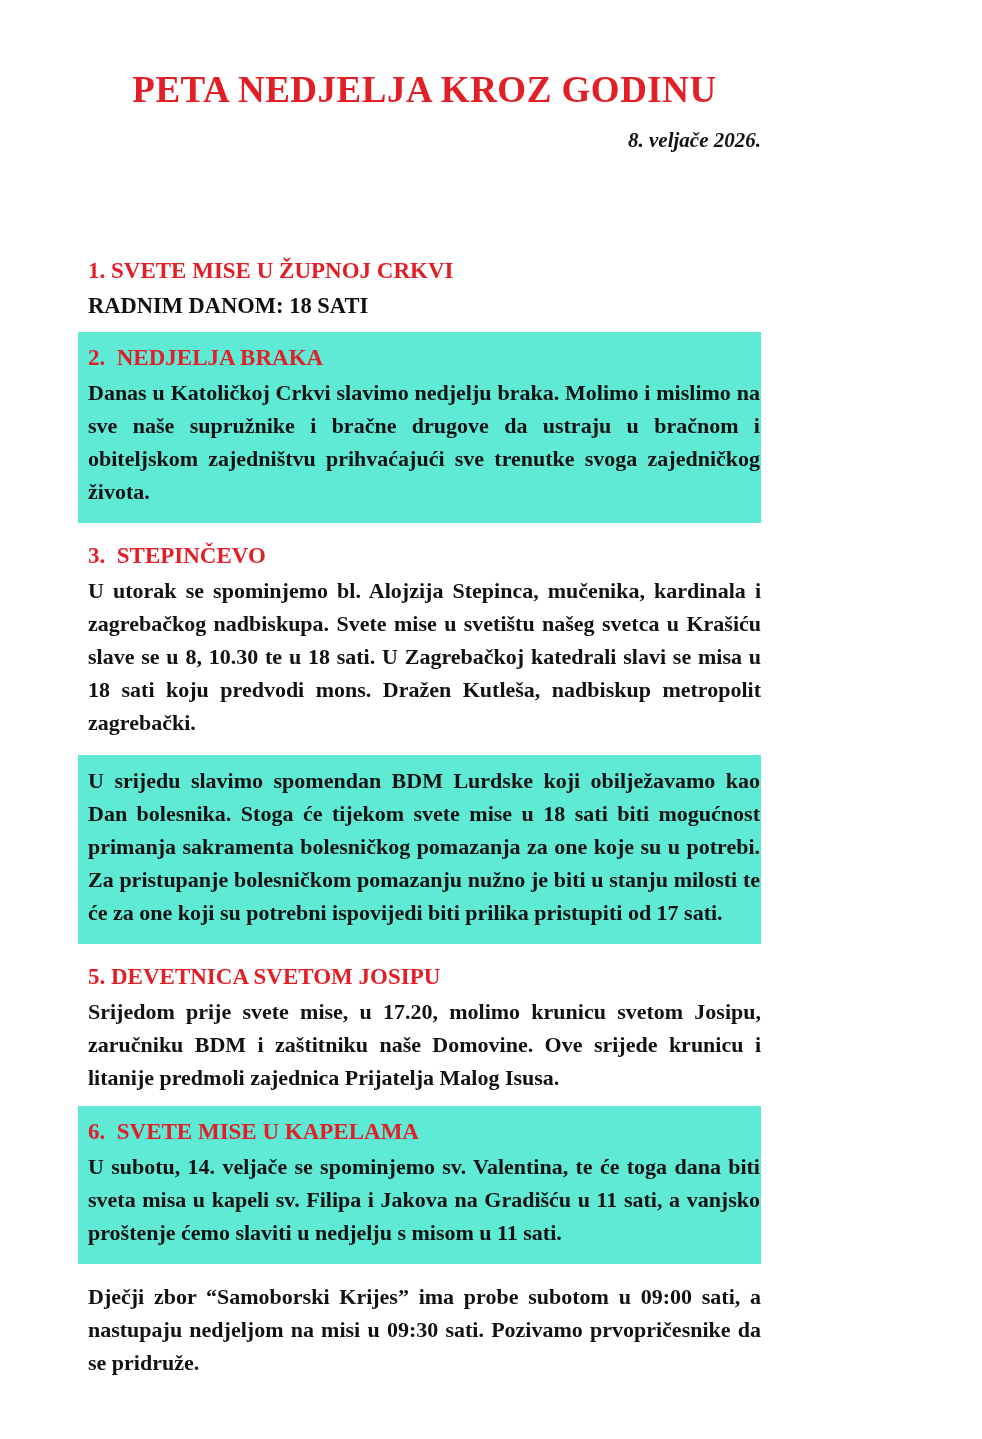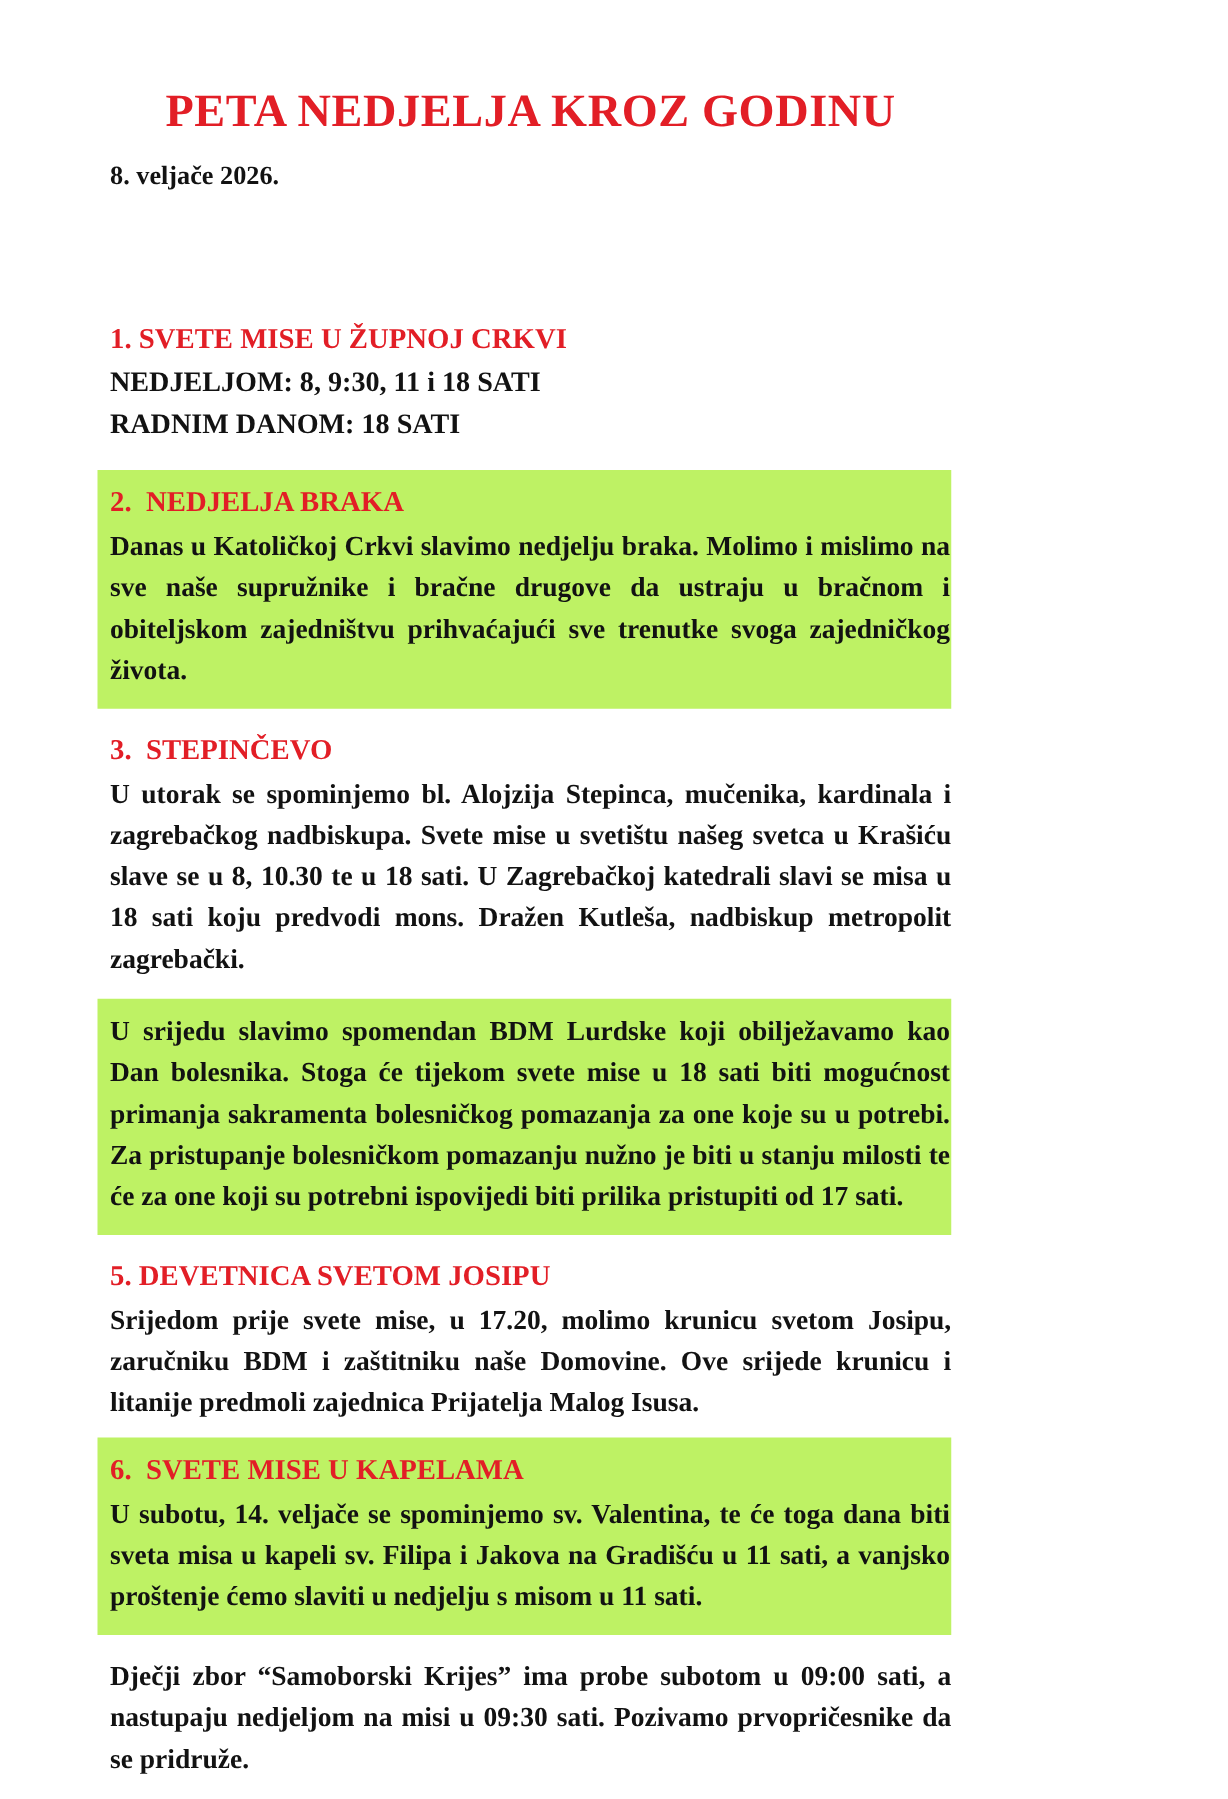--- a/index.html
+++ b/index.html
@@ -25,37 +25,38 @@
   .title {
     margin: 0 0 18px 0;
     text-align: center;
     font-size: 37px;
     line-height: 40px;
     letter-spacing: 0.5px;
     color: #e21e26;
     font-weight: 700;
   }
   .date {
-    text-align: left;
+    text-align: right;
     font-size: 21px;
     line-height: 24px;
     margin-bottom: 102px;
+    font-style: italic;
   }
   .sections {
     width: 100%;
   }
   .section {
     margin-bottom: 16px;
   }
   .section.highlight {
-    background: #bef264;
+    background: #5eead4;
     margin-left: -10px;
     padding: 9px 1px 15px 10px;
   }
-  .section:nth-child(1) { margin-bottom: 21px; }
+  .section:nth-child(1) { margin-bottom: 10px; }
   .section:nth-child(5) { margin-bottom: 12px; }
   .section-heading {
     margin: 0 0 1px 0;
     color: #e21e26;
     font-size: 23px;
     line-height: 34px;
     font-weight: 700;
     white-space: pre-wrap;
   }
   .section-body {
@@ -74,21 +75,20 @@
 </head>
 <body>
 
 <div class="page">
   <h1 class="title">PETA NEDJELJA KROZ GODINU</h1>
   <div class="date">8. veljače 2026.</div>
   <div class="sections">
       <section class="section">
     <h2 class="section-heading">1. SVETE MISE U ŽUPNOJ CRKVI</h2>
   <div class="section-lines">
-          <div class="schedule-line">NEDJELJOM: 8, 9:30, 11 i 18 SATI</div>
           <div class="schedule-line">RADNIM DANOM: 18 SATI</div>
         </div>
       </section>
       <section class="section highlight">
     <h2 class="section-heading">2.  NEDJELJA BRAKA</h2>
   <p class="section-body">Danas u Katoličkoj Crkvi slavimo nedjelju braka. Molimo i mislimo na sve naše supružnike i bračne drugove da ustraju u bračnom i obiteljskom zajedništvu prihvaćajući sve trenutke svoga zajedničkog života.</p>
       </section>
       <section class="section">
     <h2 class="section-heading">3.  STEPINČEVO</h2>
   <p class="section-body">U utorak se spominjemo bl. Alojzija Stepinca, mučenika, kardinala i zagrebačkog nadbiskupa. Svete mise u svetištu našeg svetca u Krašiću slave se u 8, 10.30 te u 18 sati. U Zagrebačkoj katedrali slavi se misa u 18 sati koju predvodi mons. Dražen Kutleša, nadbiskup metropolit zagrebački.</p>

